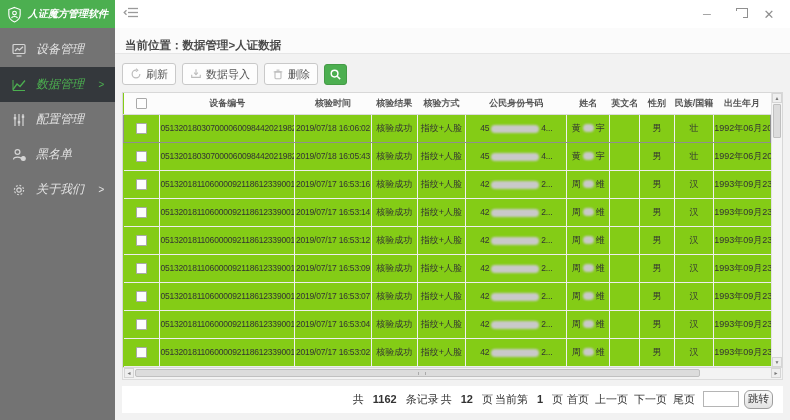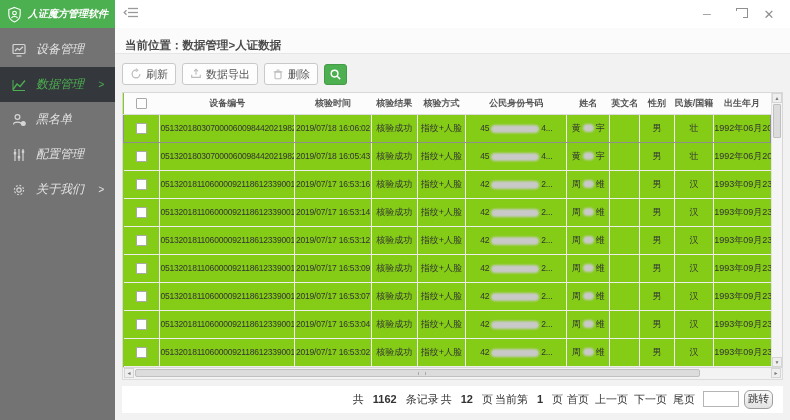--- a/index.html
+++ b/index.html
@@ -112,41 +112,41 @@
         </span>
         <span>数据管理</span>
         <span class="arrow">&gt;</span>
       </div>
 
 
 
       <div class="menu-item">
         <span class="mi-icon">
           <svg width="16" height="16" viewBox="0 0 16 16" fill="none" stroke="#d5d5d5" stroke-width="1.2">
-            <circle cx="6.5" cy="5" r="2.4"></circle>
-            <path d="M2.5,12.5 C2.5,9.3 10.5,9.3 10.5,12.5"></path>
-            <circle cx="12.3" cy="11.5" r="1.9" fill="#d5d5d5"></circle>
-          </svg>
-        </span>
-        <span>黑名单</span>
-        <span class="arrow"></span>
-      </div>
-
-      <div class="menu-item">
-        <span class="mi-icon">
-          <svg width="16" height="16" viewBox="0 0 16 16" fill="none" stroke="#d5d5d5" stroke-width="1.2">
             <line x1="4" y1="2" x2="4" y2="14"></line>
               <rect x="2.8" y="5" width="2.4" height="2.4" fill="#d5d5d5" stroke="none"></rect>
             <line x1="8" y1="2" x2="8" y2="14"></line>
               <rect x="6.8" y="9" width="2.4" height="2.4" fill="#d5d5d5" stroke="none"></rect>
             <line x1="12" y1="2" x2="12" y2="14"></line>
               <rect x="10.8" y="3.5" width="2.4" height="2.4" fill="#d5d5d5" stroke="none"></rect>
           </svg>
         </span>
         <span>配置管理</span>
+        <span class="arrow"></span>
+      </div>
+
+      <div class="menu-item">
+        <span class="mi-icon">
+          <svg width="16" height="16" viewBox="0 0 16 16" fill="none" stroke="#d5d5d5" stroke-width="1.2">
+            <circle cx="6.5" cy="5" r="2.4"></circle>
+            <path d="M2.5,12.5 C2.5,9.3 10.5,9.3 10.5,12.5"></path>
+            <circle cx="12.3" cy="11.5" r="1.9" fill="#d5d5d5"></circle>
+          </svg>
+        </span>
+        <span>黑名单</span>
         <span class="arrow"></span>
       </div>
 
       <div class="menu-item">
         <span class="mi-icon">
           <svg width="16" height="16" viewBox="0 0 16 16" fill="none" stroke="#d5d5d5" stroke-width="1.2">
             <circle cx="8" cy="8" r="2.2"></circle>
             <circle cx="8" cy="8" r="4.6" stroke-dasharray="1.8 1.8"></circle>
           </svg>
         </span>
@@ -187,24 +187,24 @@
         <button class="tbtn">
           <svg width="12" height="12" viewBox="0 0 14 14" fill="none" stroke="#bcbcbc" stroke-width="1.4">
             <path d="M11.5 7 A4.5 4.5 0 1 1 7 2.5"></path>
               <polyline points="7,0.8 9,2.5 7,4.2"></polyline>
           </svg>
           <span>刷新</span>
         </button>
         <button class="tbtn">
           <svg width="12" height="12" viewBox="0 0 14 14" fill="none" stroke="#bcbcbc" stroke-width="1.3">
             <path d="M2 8 V11 H12 V8"></path>
-              <line x1="7" y1="7.8" x2="7" y2="1.8"></line>
-              <polyline points="4.8,3.8 7,1.5 9.2,3.8"></polyline>
-          </svg>
-          <span>数据导出</span>
+              <line x1="7" y1="1.5" x2="7" y2="7.5"></line>
+              <polyline points="4.8,5.5 7,7.8 9.2,5.5"></polyline>
+          </svg>
+          <span>数据导入</span>
         </button>
         <button class="tbtn">
           <svg width="12" height="12" viewBox="0 0 14 14" fill="none" stroke="#bcbcbc" stroke-width="1.3">
             <rect x="3.5" y="4.5" width="7" height="8" rx="1"></rect>
               <line x1="2" y1="4.5" x2="12" y2="4.5"></line>
               <line x1="5.3" y1="2.5" x2="8.7" y2="2.5"></line>
           </svg>
           <span>删除</span>
         </button>
         <span class="search-btn">

